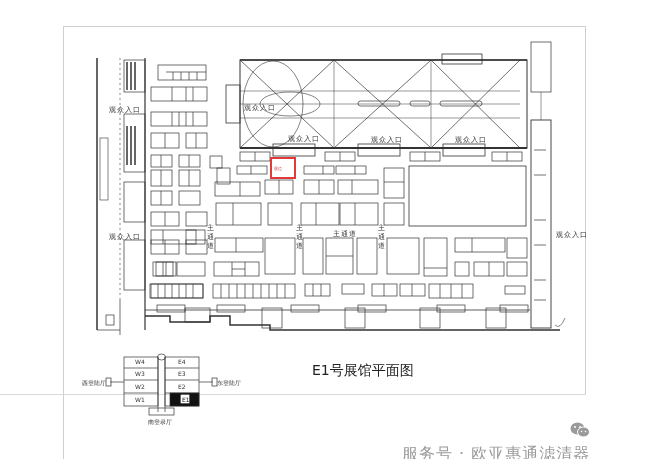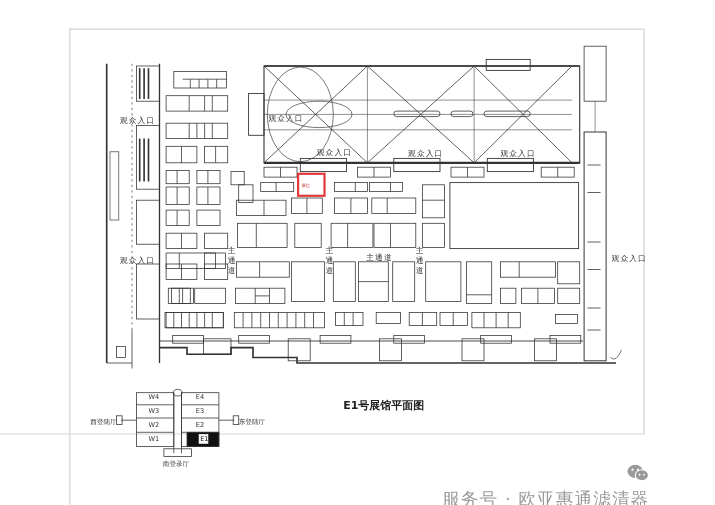--- a/index.html
+++ b/index.html
@@ -4,21 +4,21 @@
 <style>
   html, body { margin:0; padding:0; background:#fff; }
   body { width:650px; height:459px; position:relative; overflow:hidden; font-family:"DejaVu Sans", sans-serif; }
   .frame-left { position:absolute; left:63px; top:26px; width:1px; height:433px; background:#cfcfcf; }
   .frame-top { position:absolute; left:63px; top:26px; width:522px; height:1px; background:#cfcfcf; }
   .frame-right { position:absolute; left:585px; top:26px; width:1px; height:368px; background:#cfcfcf; }
   .frame-bottom { position:absolute; left:0; top:394px; width:586px; height:1px; background:#d8d8d8; }
   svg.plan { position:absolute; left:0; top:0; }
   .lbl { position:absolute; font-family:Liberation Mono, monospace; font-size:7px; color:#333; white-space:nowrap; letter-spacing:1px; }
   .vlbl { position:absolute; font-family:"DejaVu Serif", serif; font-size:7px; color:#333; width:8px; line-height:9px; word-break:break-all; }
-  .caption { position:absolute; left:312px; top:362px; font-family:"DejaVu Sans", sans-serif; font-weight:bold; font-size:10px; color:#222; }
+  .caption { position:absolute; left:312px; top:362px; font-family:"DejaVu Sans", sans-serif; font-weight:normal; font-size:14px; color:#222; }
   .watermark { position:absolute; left:402px; top:422px; display:flex; align-items:flex-end; gap:6px;flex-direction:column; }
   .wm-text { font-family:"DejaVu Sans", sans-serif; font-size:16px; color:#9a9a9a; letter-spacing:1px; }
   .keymap-lbl { position:absolute; font-family:"DejaVu Sans", sans-serif; font-size:6px; color:#333; }
   .keymap-side { position:absolute; font-family:"DejaVu Serif", serif; font-size:6px; color:#333; white-space:nowrap; }
   .highlight { position:absolute; left:270px; top:157px; width:26px; height:22px; border:2px solid #e03a3a; box-sizing:border-box; }
   .hl-text { position:absolute; left:274px; top:166px; font-size:4px; color:#c33; font-family:"DejaVu Sans", sans-serif; }
 </style>
 </head>
 <body>
 

